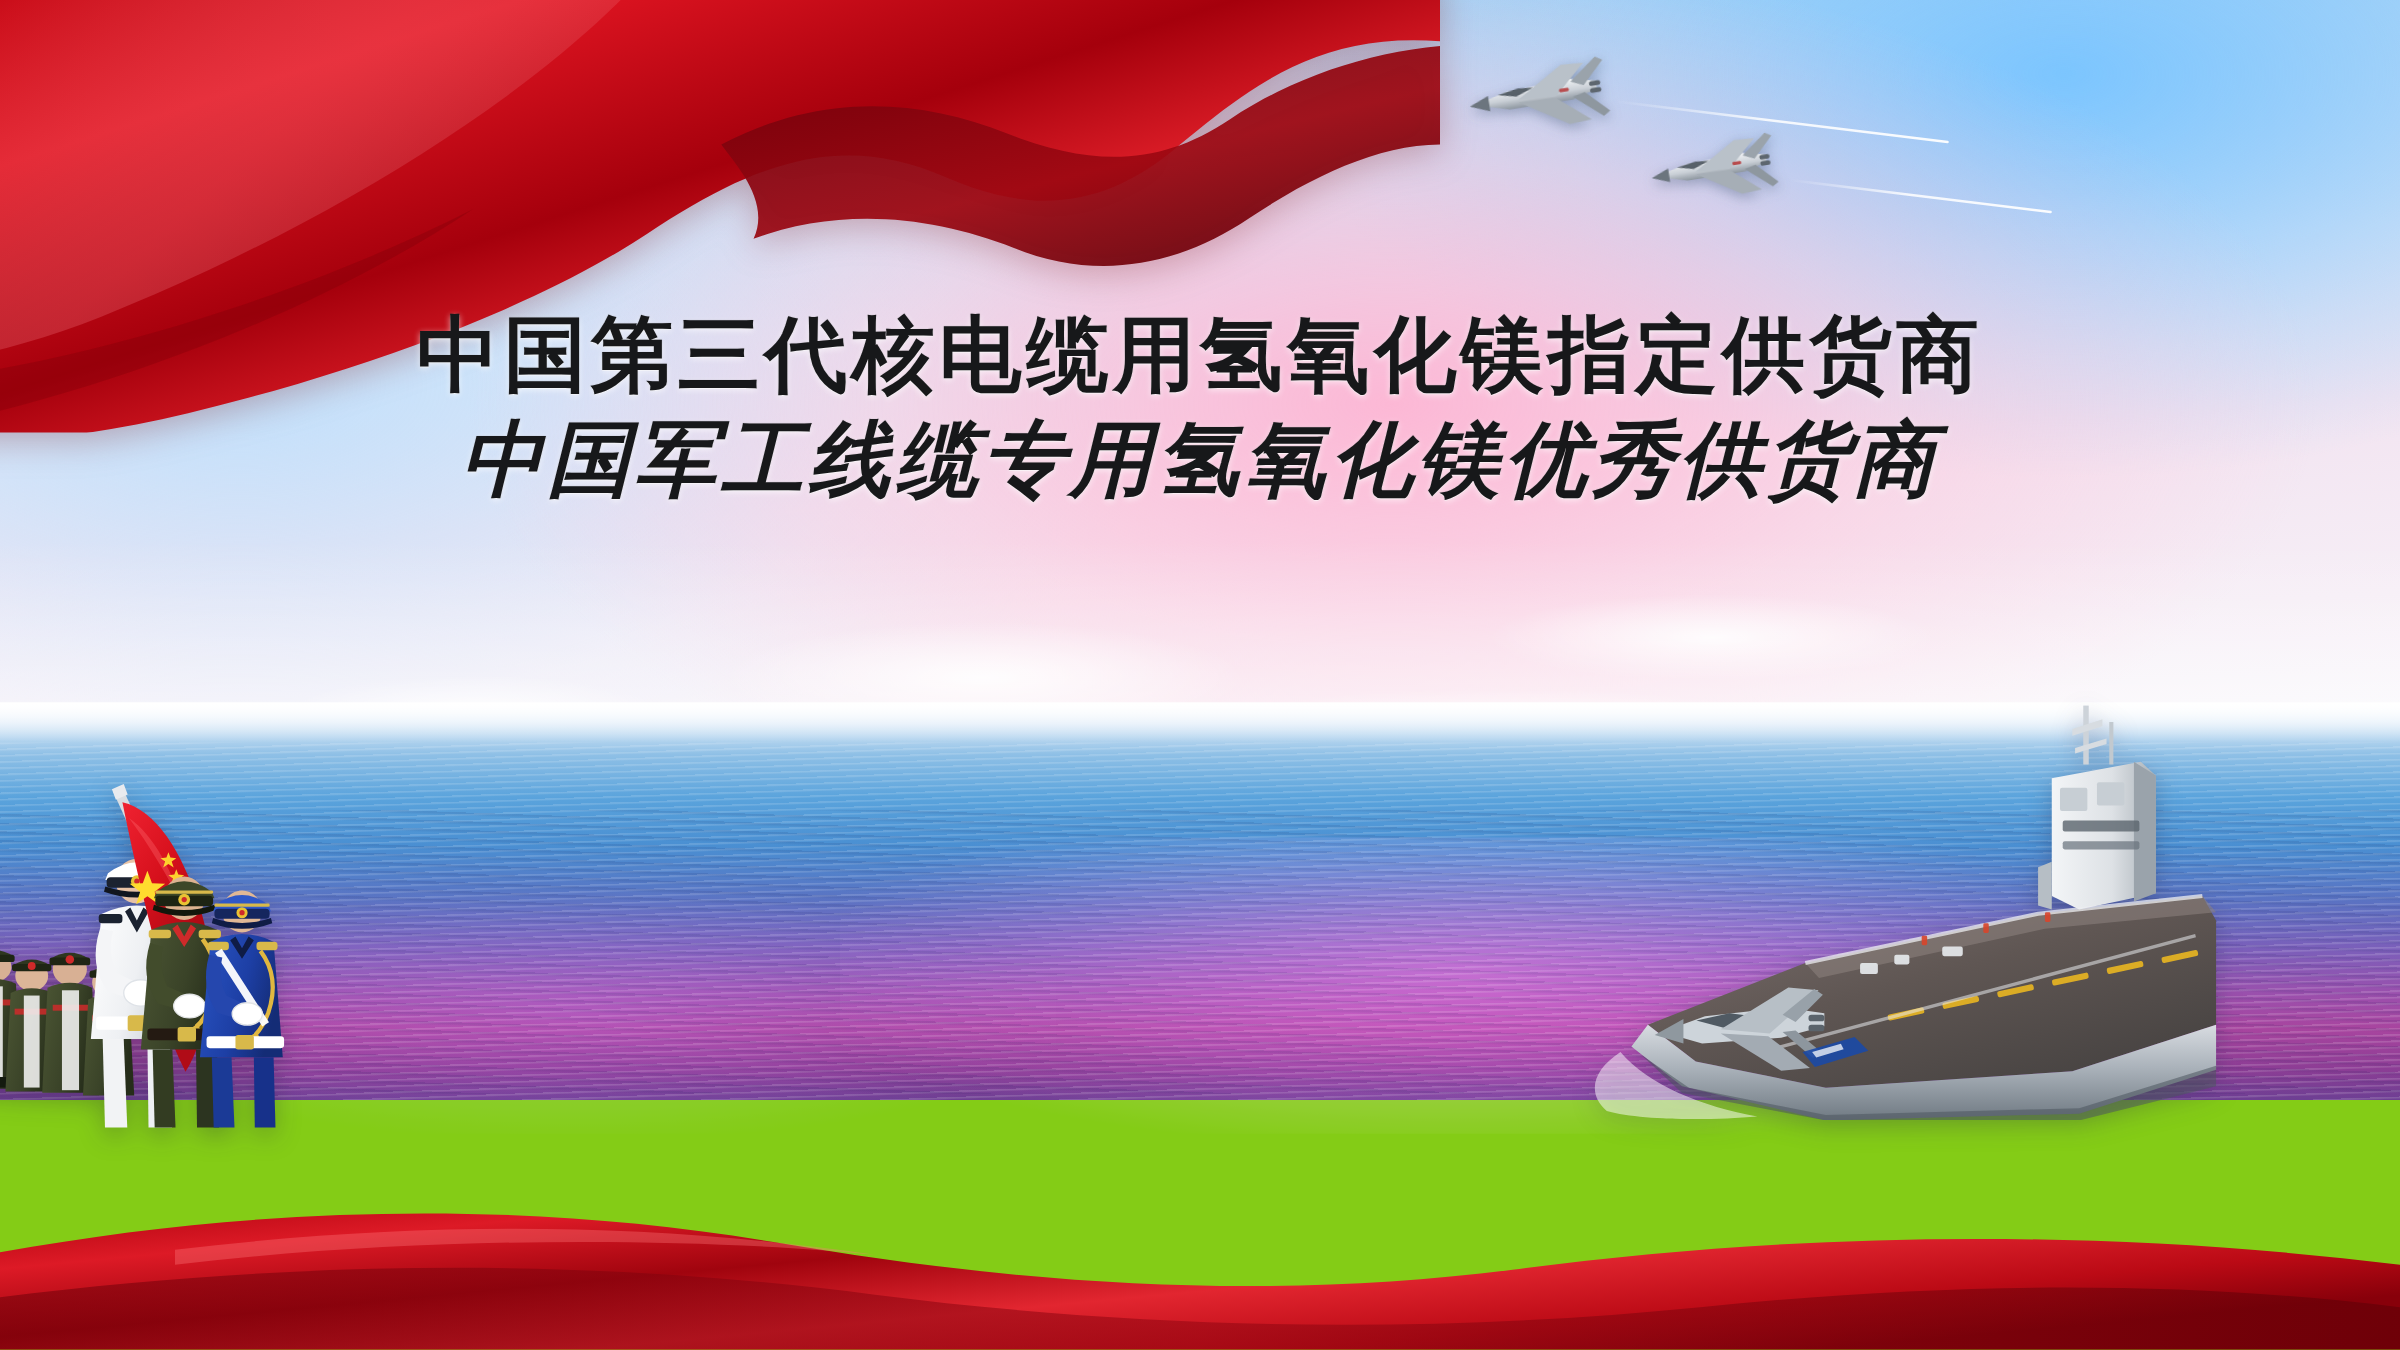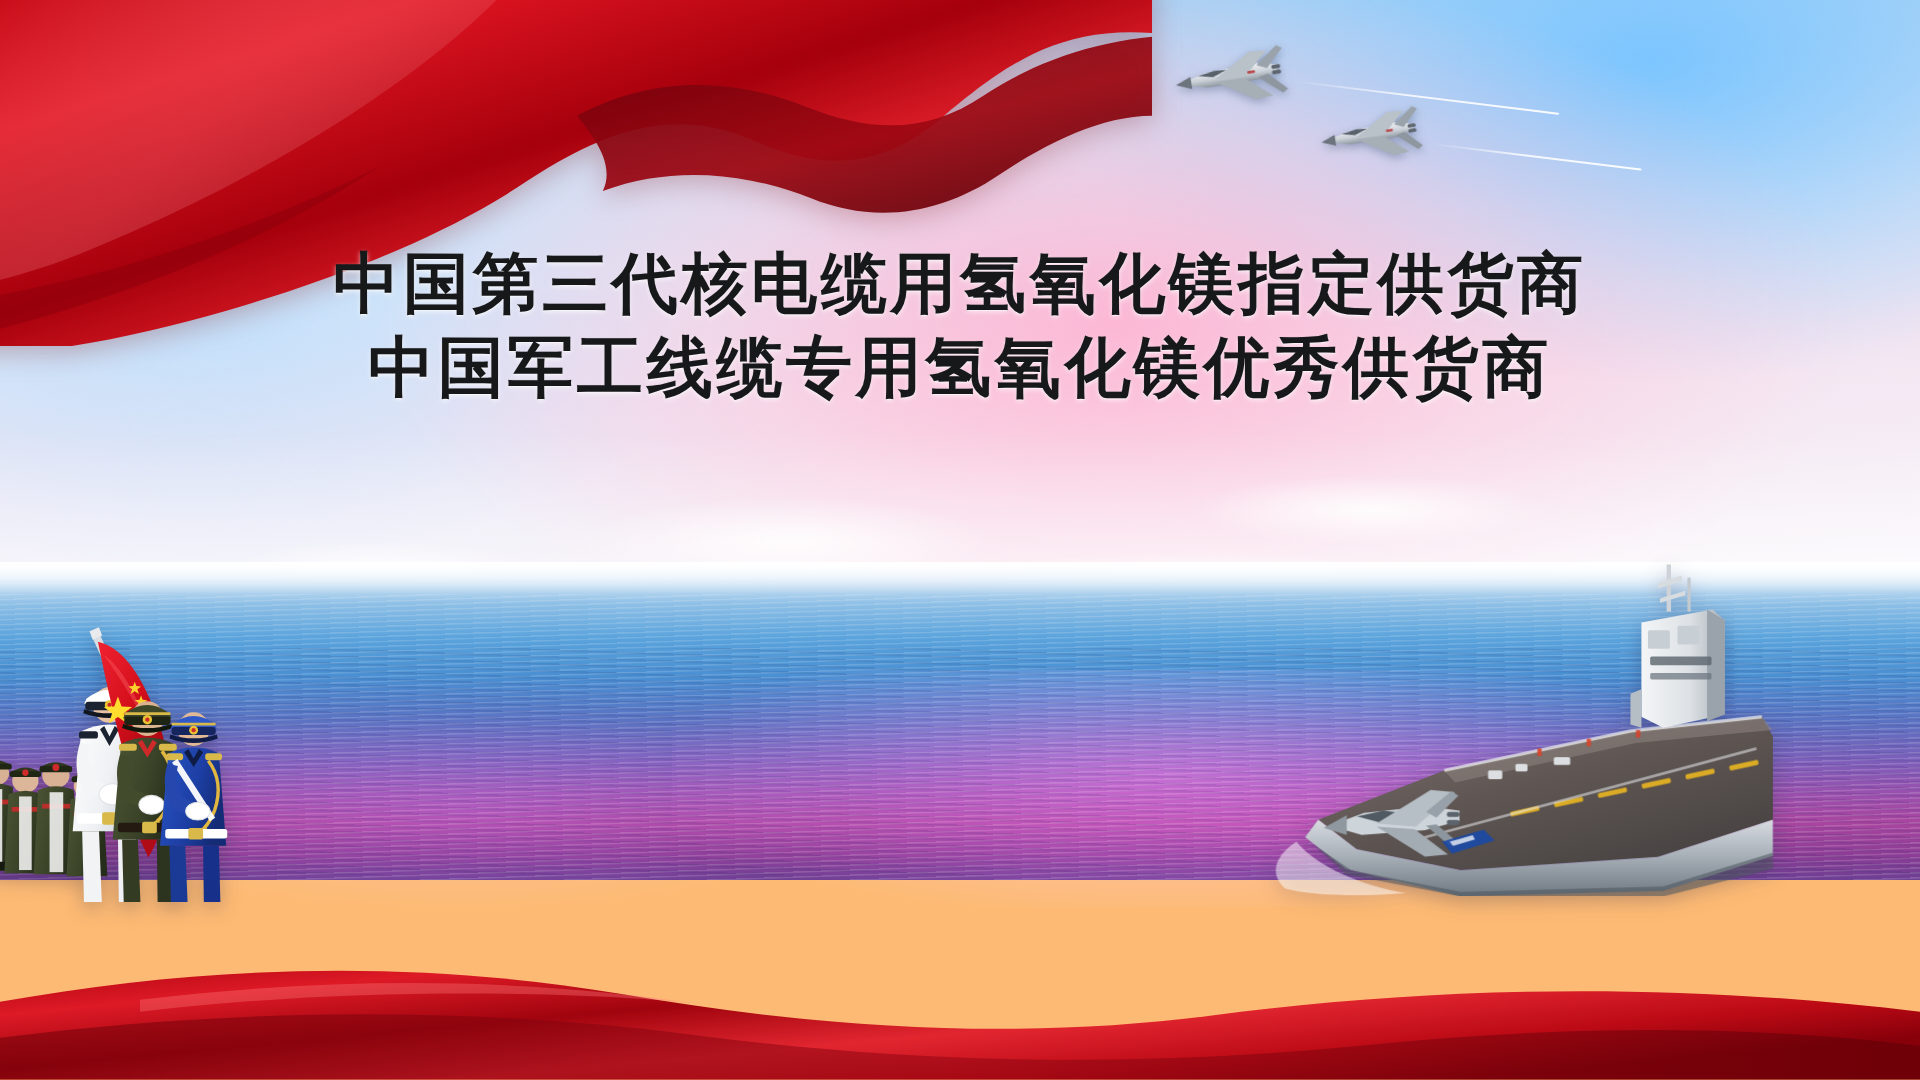--- a/index.html
+++ b/index.html
@@ -3,21 +3,21 @@
 <meta charset="utf-8">
 <title>Banner</title>
 <style>
   html,body{margin:0;padding:0;background:#ffffff;}
   body{font-family:"Liberation Sans","DejaVu Sans",sans-serif;}
 
   .stage{
     position:relative;
     width:1920px;height:1080px;
     overflow:hidden;
-    background:#fdba74;
+    background:#84cc16;
   }
 
   
   .banner{
     position:absolute;left:0;top:0;
     width:1920px;height:1080px;
     overflow:hidden;
   }
 
   
@@ -147,21 +147,21 @@
     font-weight:700;
     color:#17181a;
     letter-spacing:.055em;
     white-space:nowrap;
     text-shadow:
        0 1px 0 rgba(255,255,255,.55),
        0 2px 5px rgba(255,255,255,.65),
        0 0 1px rgba(0,0,0,.35);
   }
   .hl-1{font-size:66px;line-height:1.22;}
-  .hl-2{font-size:66px;line-height:1.22;}
+  .hl-2{font-size:66px;line-height:1.22;font-style:italic;}
 </style>
 </head>
 <body>
 
 <div class="stage">
   <div class="banner">
 
     <div class="sky"></div>
     <div class="cloud c1"></div>
     <div class="cloud c4"></div>

